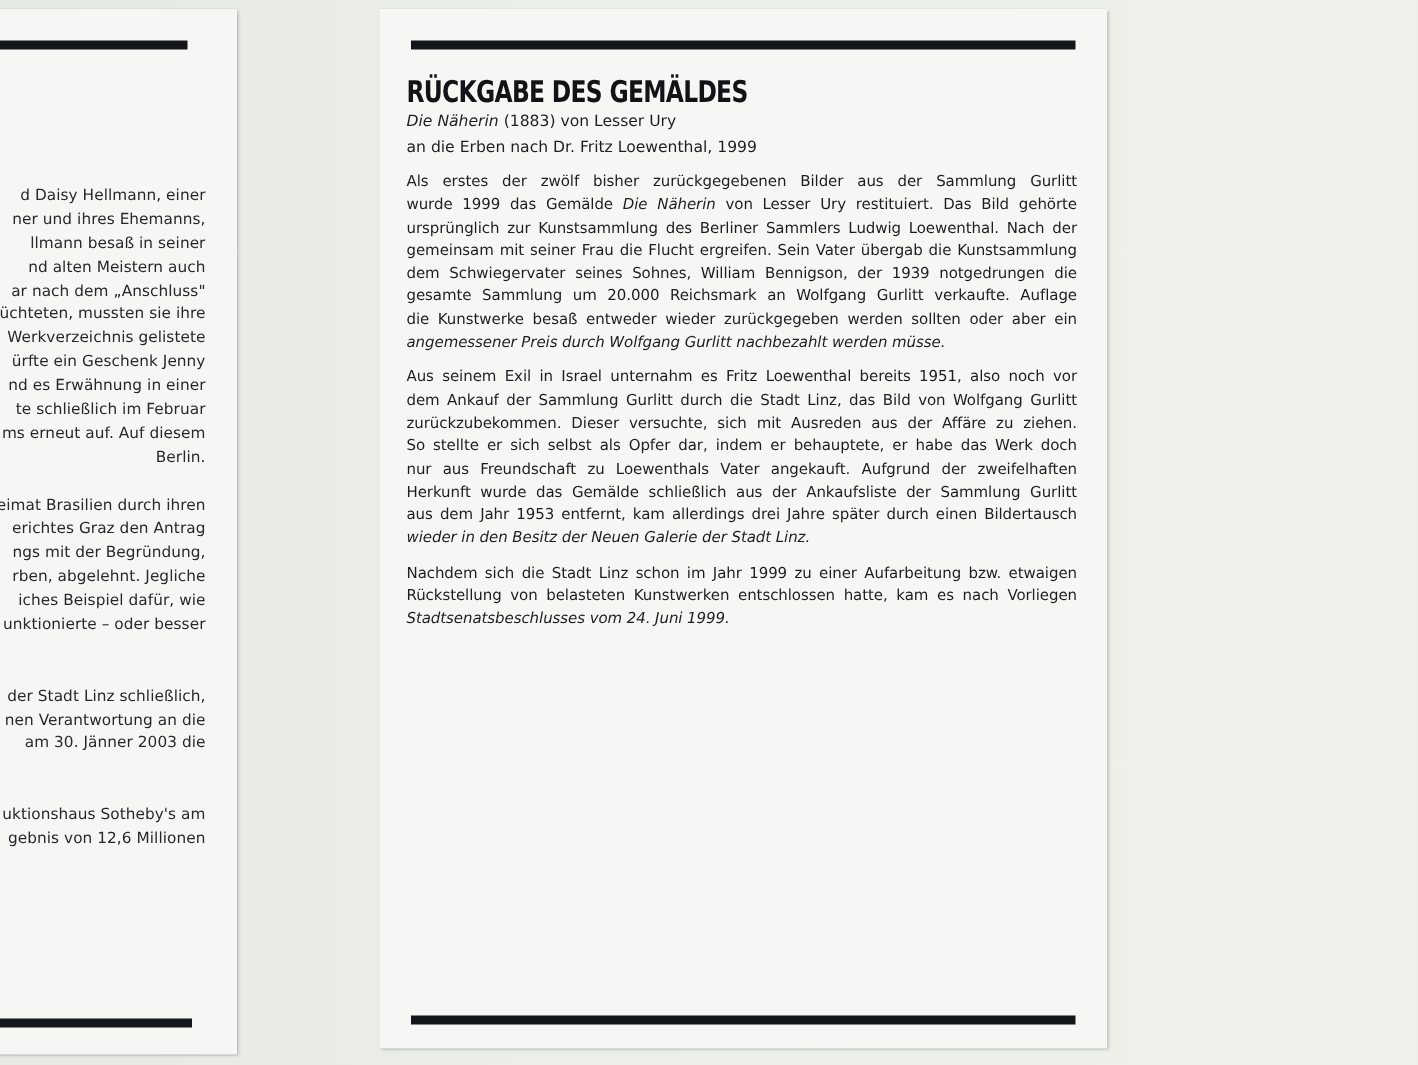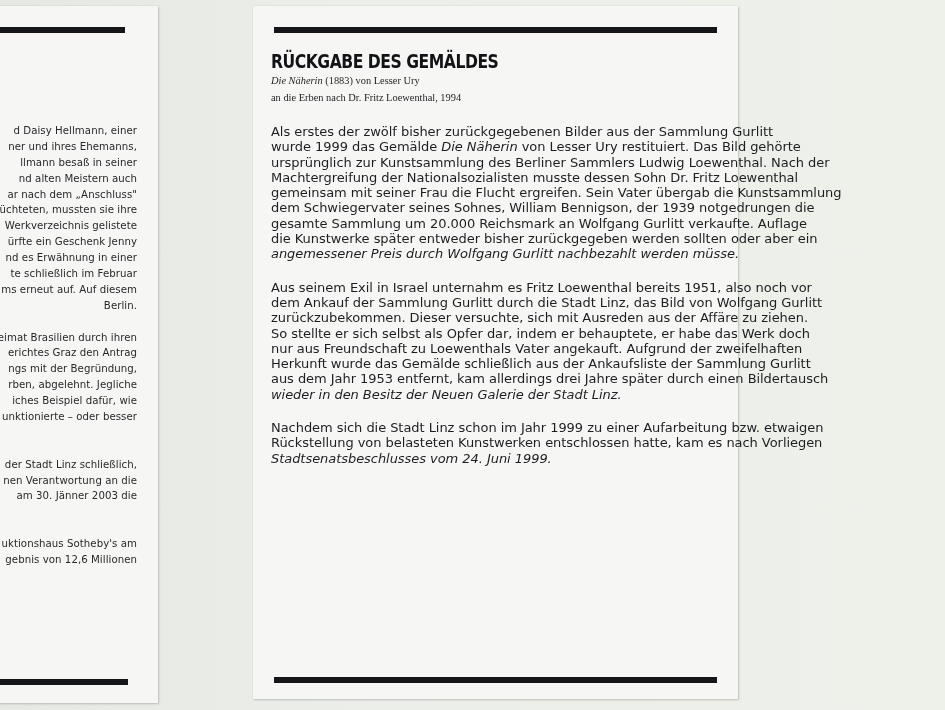--- a/index.html
+++ b/index.html
@@ -36,24 +36,24 @@
     .left-text .gap { display: block; height: 15.9px; }
 
     
     .content { position: absolute; left: 18px; top: 44px; width: 447px; color: #1d1e21; }
     .title {
       font-family: "DejaVu Sans", "Liberation Sans", sans-serif;
       font-weight: bold; font-size: 20px; letter-spacing: -0.6px;
       transform: scaleX(0.78); transform-origin: left center;
       color: #121316; line-height: 22px; white-space: nowrap;
     }
-    .subtitle { font-size: 10.4px; line-height: 16px; margin-top: 1px; font-family: Liberation Serif, serif; }
+    .subtitle { font-size: 10.4px; line-height: 16px; margin-top: 1px; }
     .subtitle em { font-style: italic; }
     .para {
-      font-size: 13px; line-height: 15.3px; margin-top: 18px;
+      font-size: 10px; line-height: 15.3px; margin-top: 8px;
       text-align: justify; letter-spacing: -0.05px;
     }
     .para .line {
       display: block; text-align: justify; text-align-last: justify;
       white-space: nowrap; height: 15.3px;
     }
     .para .line.last { text-align-last: left; font-style: italic; }
     .para em { font-style: italic; }
   </style>
 </head>
@@ -95,31 +95,30 @@
     </div>
     <div class="bar bar-bottom"></div>
   </div>
 
   <div class="panel panel-main">
     <div class="bar bar-top"></div>
 
     <div class="content">
       <div class="title">RÜCKGABE DES GEMÄLDES</div>
       <div class="subtitle"><em>Die Näherin</em><span> (1883) von Lesser Ury</span></div>
-      <div class="subtitle">an die Erben nach Dr. Fritz Loewenthal, 1994</div>
+      <div class="subtitle">an die Erben nach Dr. Fritz Loewenthal, 1999</div>
 
       <div class="para">
         <span class="line">Als erstes der zwölf bisher zurückgegebenen Bilder aus der Sammlung Gurlitt</span>
         <span class="line">wurde 1999 das Gemälde <em>Die Näherin</em> von Lesser Ury restituiert. Das Bild gehörte</span>
         <span class="line">ursprünglich zur Kunstsammlung des Berliner Sammlers Ludwig Loewenthal. Nach der</span>
-        <span class="line">Machtergreifung der Nationalsozialisten musste dessen Sohn Dr. Fritz Loewenthal</span>
         <span class="line">gemeinsam mit seiner Frau die Flucht ergreifen. Sein Vater übergab die Kunstsammlung</span>
         <span class="line">dem Schwiegervater seines Sohnes, William Bennigson, der 1939 notgedrungen die</span>
         <span class="line">gesamte Sammlung um 20.000 Reichsmark an Wolfgang Gurlitt verkaufte. Auflage</span>
-        <span class="line">die Kunstwerke später entweder bisher zurückgegeben werden sollten oder aber ein</span>
+        <span class="line">die Kunstwerke besaß entweder wieder zurückgegeben werden sollten oder aber ein</span>
         <span class="line last">angemessener Preis durch Wolfgang Gurlitt nachbezahlt werden müsse.</span>
       </div>
 
       <div class="para">
         <span class="line">Aus seinem Exil in Israel unternahm es Fritz Loewenthal bereits 1951, also noch vor</span>
         <span class="line">dem Ankauf der Sammlung Gurlitt durch die Stadt Linz, das Bild von Wolfgang Gurlitt</span>
         <span class="line">zurückzubekommen. Dieser versuchte, sich mit Ausreden aus der Affäre zu ziehen.</span>
         <span class="line">So stellte er sich selbst als Opfer dar, indem er behauptete, er habe das Werk doch</span>
         <span class="line">nur aus Freundschaft zu Loewenthals Vater angekauft. Aufgrund der zweifelhaften</span>
         <span class="line">Herkunft wurde das Gemälde schließlich aus der Ankaufsliste der Sammlung Gurlitt</span>

